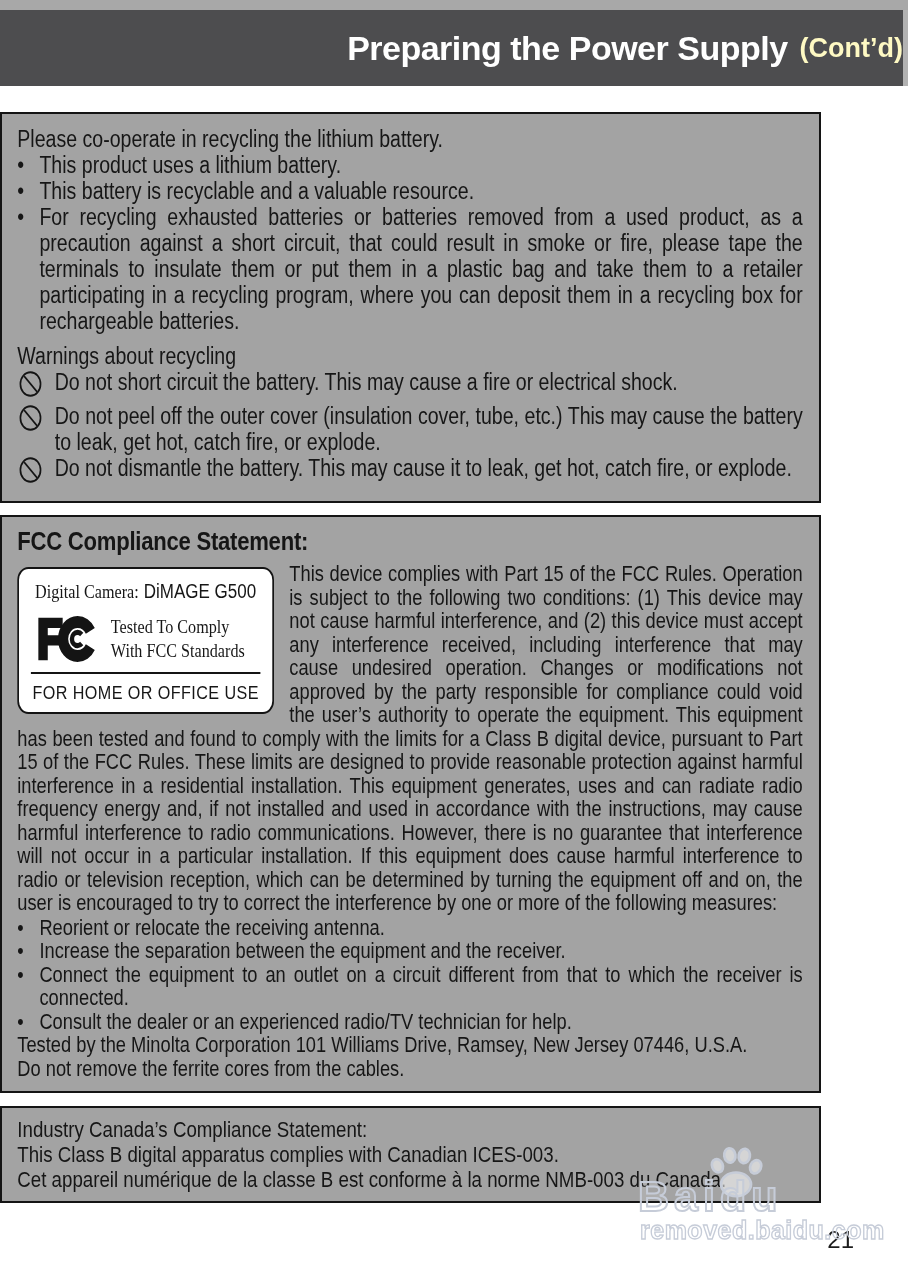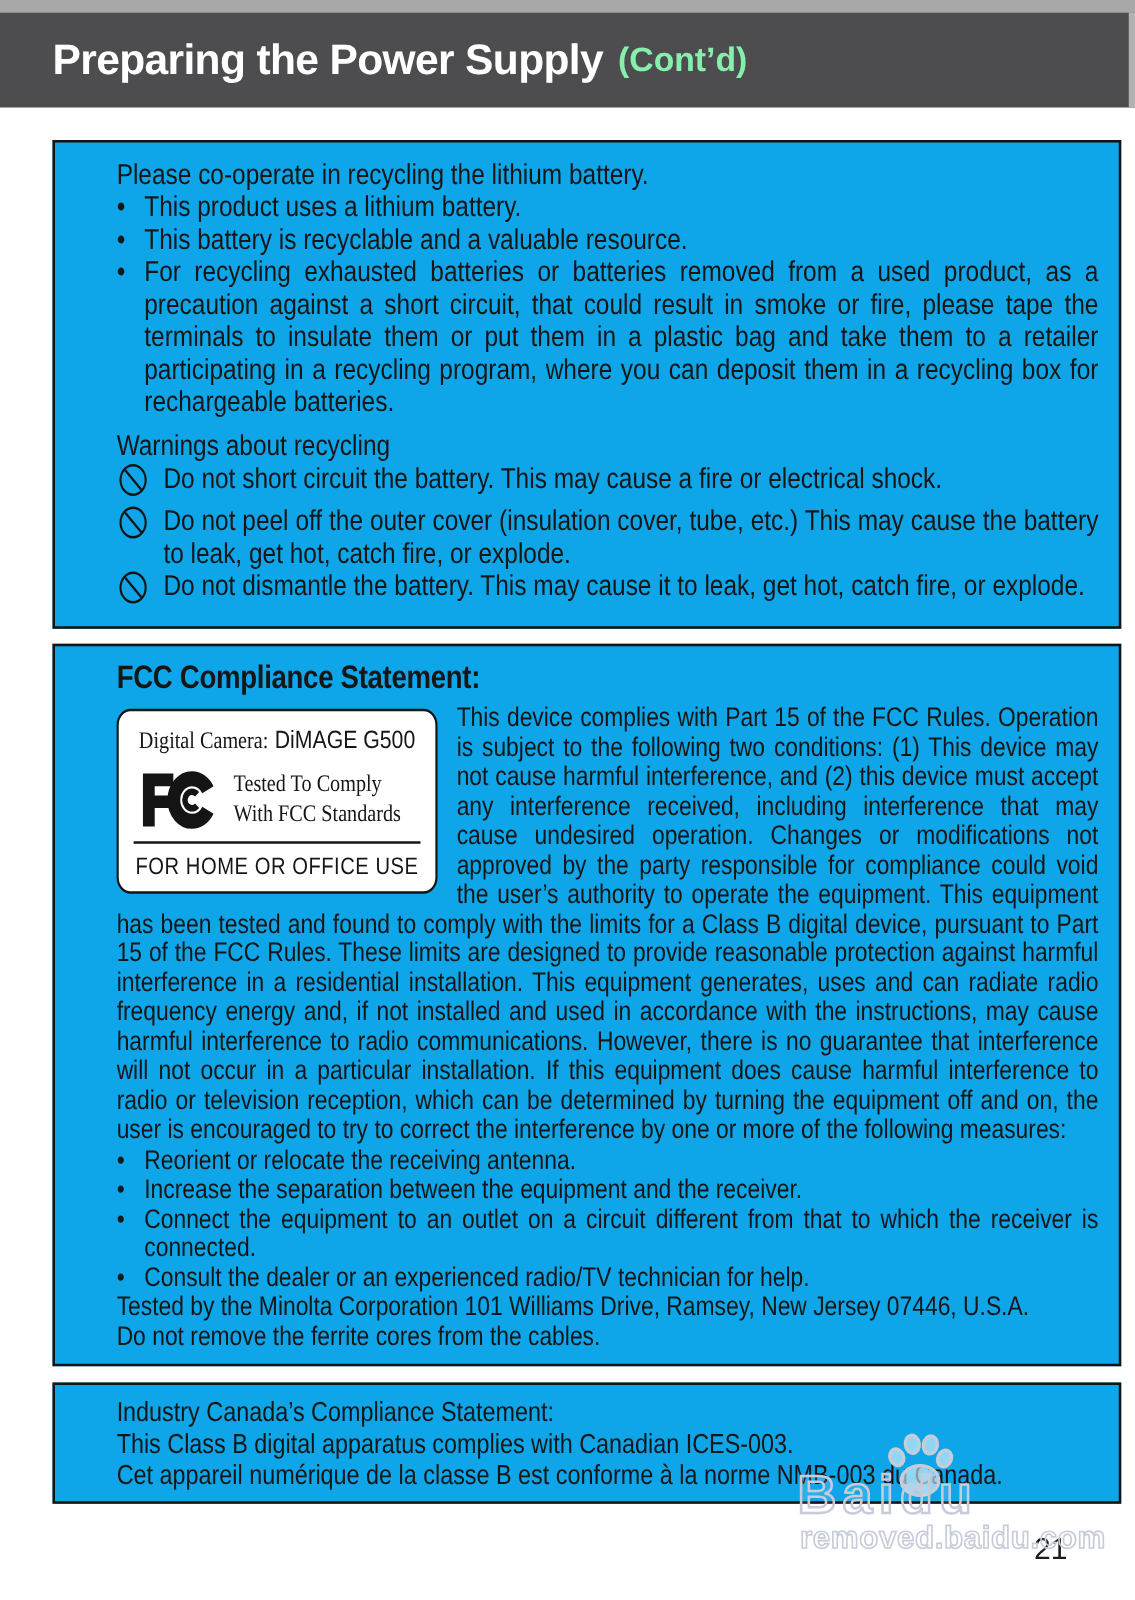--- a/index.html
+++ b/index.html
@@ -7,27 +7,27 @@
     width:908px; height:1280px; background:#ffffff;
     font-family:"Liberation Sans", sans-serif; color:#161616;
     overflow:hidden;
   }
   .page { position:relative; width:908px; height:1280px; background:#fff; }
 
   
   .top-strip { height:10px; background:#a8a8a8; }
   .header {
     height:76px; background:#4d4d4f; display:flex; align-items:center;
-    padding-left:42px; border-right:5px solid #b2b2b2;
+    padding-left:42px; border-right:5px solid #b2b2b2;justify-content:flex-end;
   }
   .header .t1 { color:#fff; font-weight:bold; font-size:34px; letter-spacing:-0.5px; }
-  .header .t2 { color:#86efac; font-weight:bold; font-size:27px; margin-left:12px; }
-
-  
-  .box { width:817px; margin-left:42px; border:2px solid #141414; background:#0ea5e9;padding-left:34px; }
+  .header .t2 { color:#fef9c3; font-weight:bold; font-size:27px; margin-left:12px; }
+
+  
+  .box { width:817px; border:2px solid #141414; background:#a3a3a3; }
   .box1 { margin-top:26px; }
   .box2 { margin-top:12px; }
   .box3 { margin-top:13px; }
 
   
   .inner {
     width:960px; transform:scaleX(0.85); transform-origin:0 0;
     box-sizing:border-box; padding:12px 18px;
   }
   .box1 .inner { font-size:23px; line-height:26px; }

